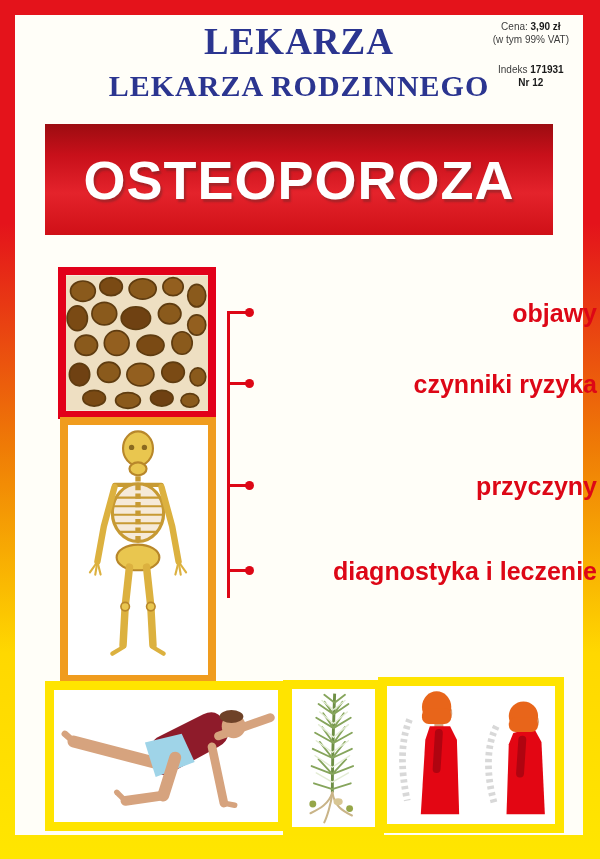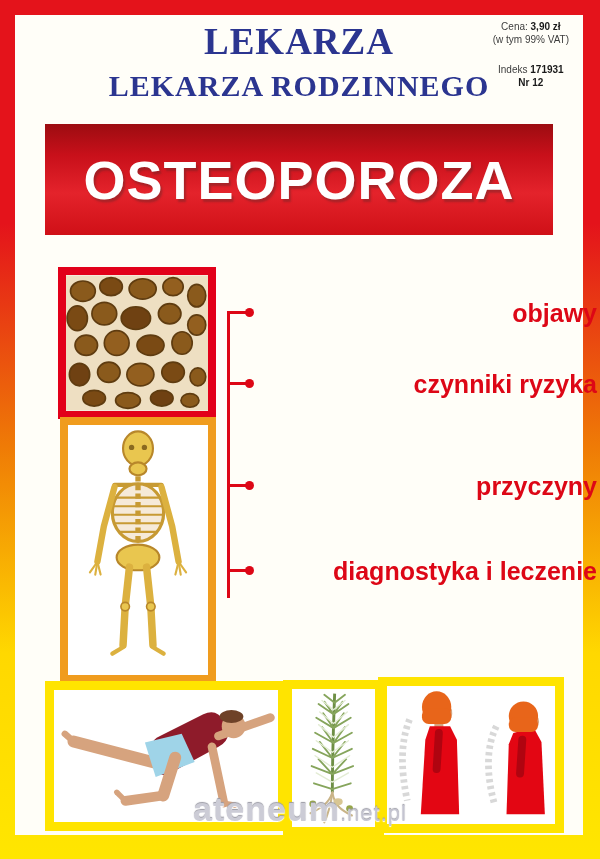--- a/index.html
+++ b/index.html
@@ -245,16 +245,13 @@
         <path d="M97,34 C88,52 88,76 95,102" stroke="#d8d8d8" stroke-width="6" fill="none" stroke-dasharray="3 3"></path>
         <path d="M112,40 L130,35 L137,48 L140,112 L106,112 L108,50 Z" fill="#e30613"></path>
         <path d="M120,46 L118,76" stroke="#b00410" stroke-width="7" stroke-linecap="round"></path>
         <path d="M130,22 Q137,26 134,34 L128,36 Z" fill="#d6a37e"></path>
         <ellipse cx="121" cy="25" rx="13" ry="13" fill="#e8651a"></ellipse>
         <rect x="108" y="26" width="26" height="13" rx="6" fill="#e8651a"></rect>
       </svg>
     </div>
   </div>
 
-  <div id="watermark">
-    <span>ateneum</span><span class="suffix">.net.pl</span>
-  </div>
 </div>
 
 </body></html>

